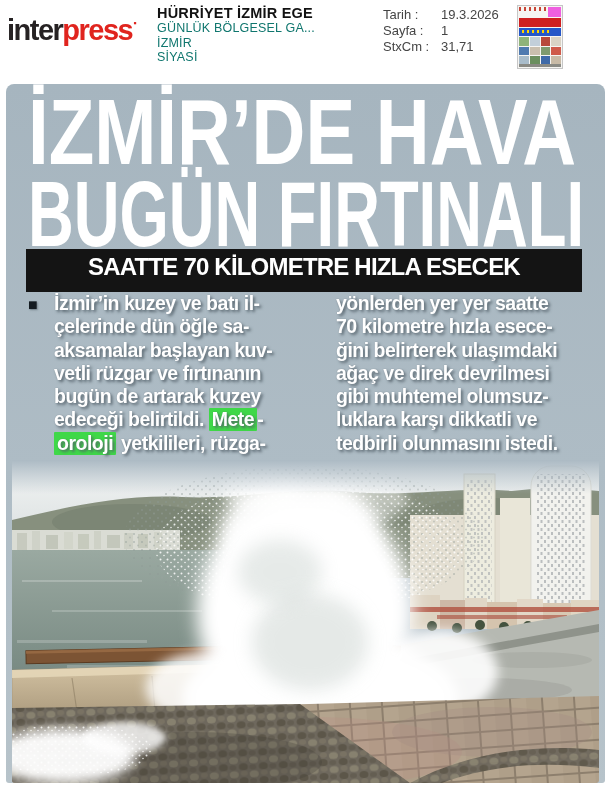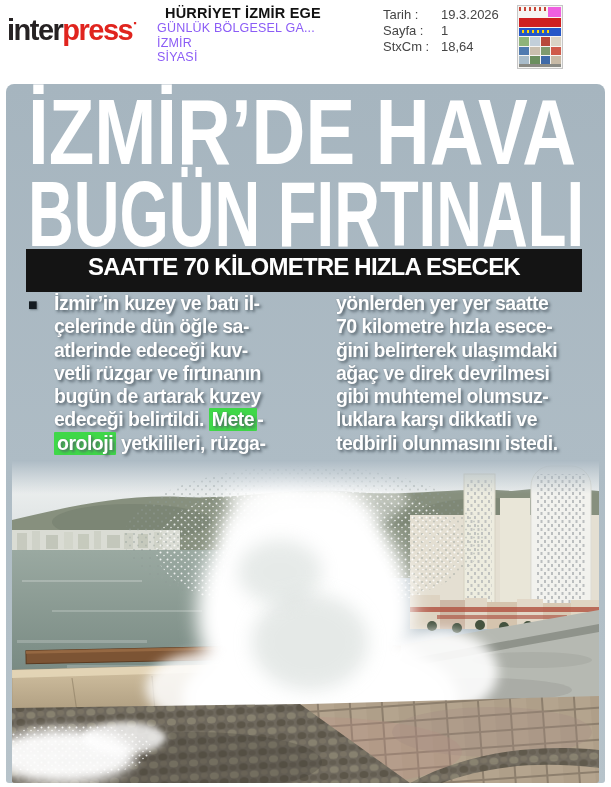--- a/index.html
+++ b/index.html
@@ -7,22 +7,22 @@
     width:611px;height:787px;background:#ffffff;position:relative;overflow:hidden;
     font-family:"Liberation Sans", sans-serif;
   }
   
   .hdr-logo{position:absolute;left:7px;top:8px;font-size:29px;font-weight:bold;
     letter-spacing:-1.5px;line-height:30px;}
   .hdr-logo .lb{color:#262223;}
   .hdr-logo .lr{color:#e0241e;}
   .hdr-logo .lm{color:#e0241e;font-size:9px;vertical-align:14px;letter-spacing:0;margin-left:1px;}
   .pub{position:absolute;left:157px;top:6px;}
-  .pub-name{font-size:14.5px;font-weight:bold;color:#121212;line-height:15px;letter-spacing:.2px;margin-left:8px;}
-  .pub-line{font-size:12.5px;color:#8b5cf6;line-height:14.6px;letter-spacing:.2px;}
+  .pub-name{font-size:14.5px;font-weight:bold;color:#121212;line-height:15px;letter-spacing:.2px;}
+  .pub-line{font-size:12.5px;color:#0f766e;line-height:14.6px;letter-spacing:.2px;}
   .meta{position:absolute;left:383px;top:7px;}
   .meta-row{font-size:13px;color:#454545;line-height:16px;}
   .meta-label{display:inline-block;width:54px;}
   .meta-value{padding-left:4px;}
   
   .thumb{position:absolute;left:517px;top:5px;width:46px;height:64px;background:#f6f5f2;
     border:1px solid #c6c6c6;box-sizing:border-box;overflow:hidden;}
   .th-strip{position:absolute;left:1px;top:1px;width:30px;height:4px;
     background:repeating-linear-gradient(90deg,#c84436 0 2px,#f8f6f3 2px 5px);}
   .th-pink{position:absolute;right:1px;top:1px;width:13px;height:10px;background:#ef5fe0;}
@@ -72,21 +72,21 @@
 </div>
 
 <div class="meta">
   <div class="meta-row">
     <span class="meta-label">Tarih :</span><span class="meta-value">19.3.2026</span>
   </div>
   <div class="meta-row">
     <span class="meta-label">Sayfa :</span><span class="meta-value">1</span>
   </div>
   <div class="meta-row">
-    <span class="meta-label">StxCm :</span><span class="meta-value">18,64</span>
+    <span class="meta-label">StxCm :</span><span class="meta-value">31,71</span>
   </div>
 </div>
 
 <div class="thumb">
   <span class="th-strip"></span>
   <span class="th-pink"></span>
   <span class="th-red"></span>
   <span class="th-blue">
       <i></i>
     </span>
@@ -281,21 +281,21 @@
     <text x="2" y="80" font-size="93" textLength="556" lengthAdjust="spacingAndGlyphs">BUGÜN FIRTINALI</text>
   </svg>
 
   <div class="subbar">
     <span>SAATTE 70 KİLOMETRE HIZLA ESECEK</span>
   </div>
 
   <div class="col col1">
     <div><span class="bullet">■</span><span>İzmir’in kuzey ve batı il-</span></div>
     <div>çelerinde dün öğle sa-</div>
-    <div>atlerinde edeceği kuv-</div>
+    <div>aksamalar başlayan kuv-</div>
     <div>vetli rüzgar ve fırtınanın</div>
     <div>bugün de artarak kuzey</div>
     <div><span>edeceği belirtildi. </span><span class="hl-green">Mete</span><span>-</span></div>
     <div><span class="hl-green">oroloji</span><span> yetkilileri, rüzga-</span></div>
   </div>
 
   <div class="col col2">
     <div>yönlerden yer yer saatte</div>
     <div>70 kilometre hızla esece-</div>
     <div>ğini belirterek ulaşımdaki</div>

